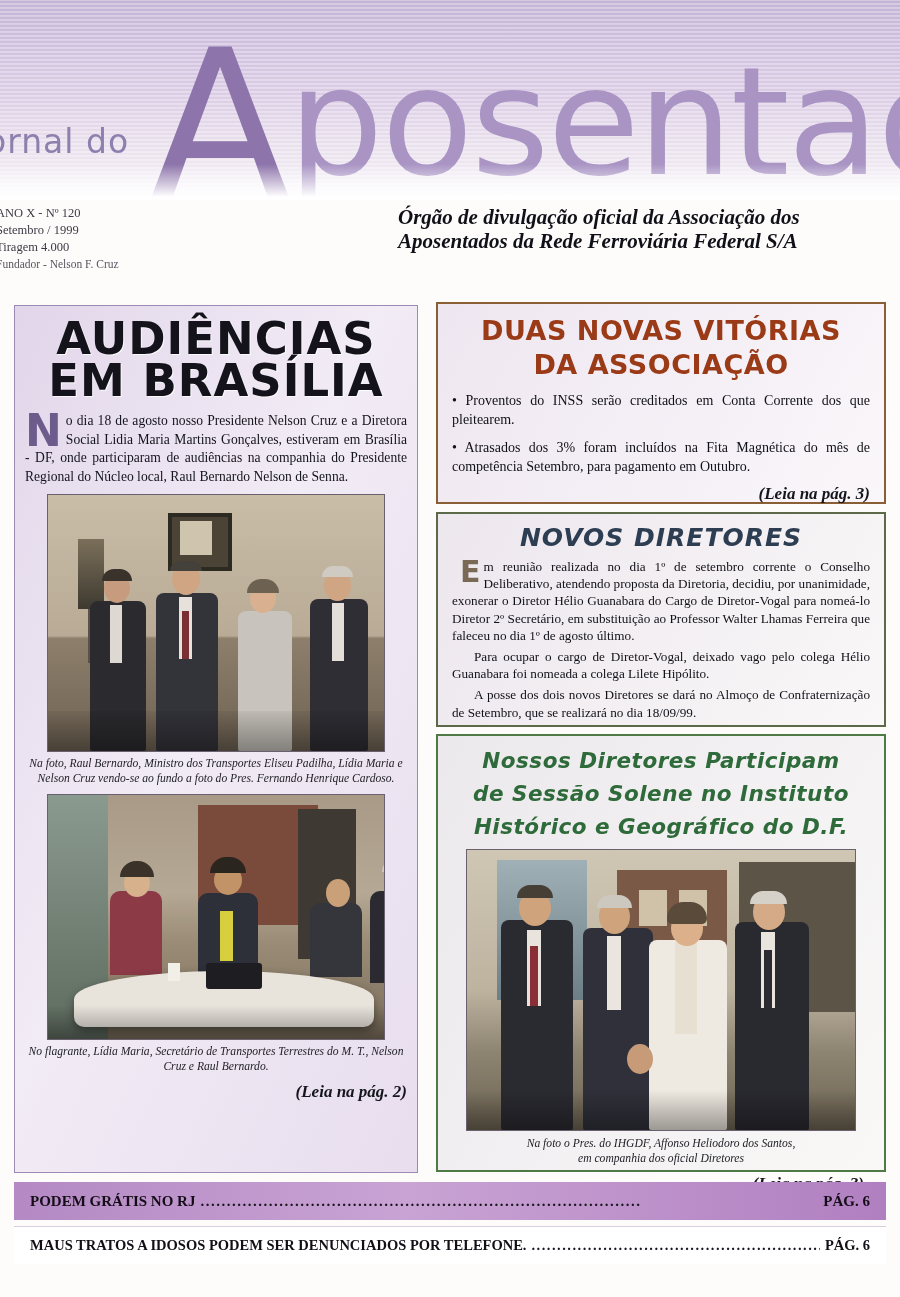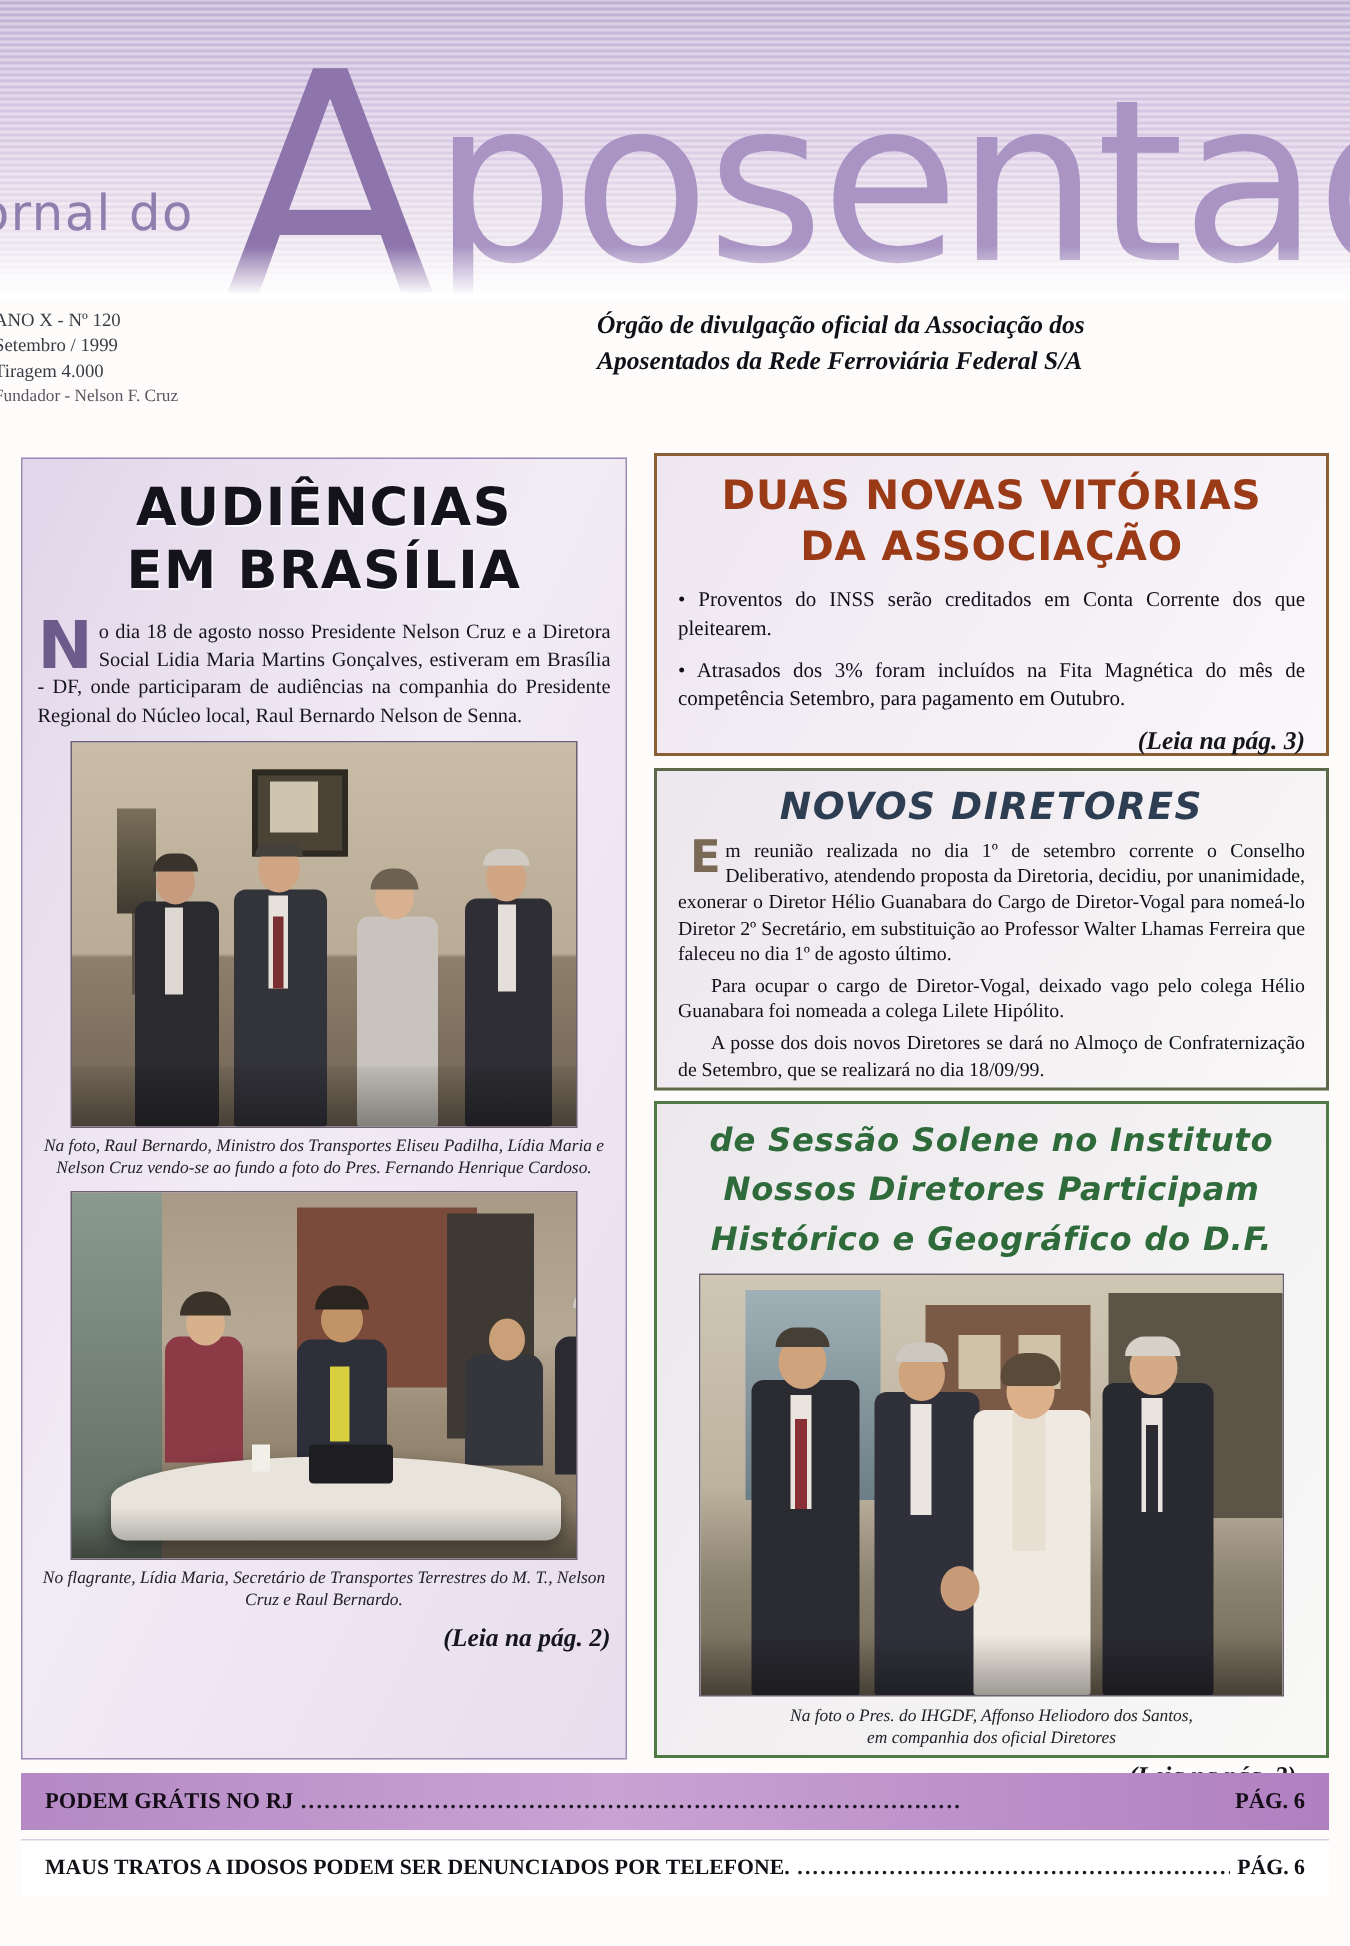--- a/index.html
+++ b/index.html
@@ -84,21 +84,21 @@
   .mh-founder { font-size: 11.5px; color: #5a5560; }
 
   .mh-org {
     position: absolute;
     left: 398px;
     top: 205px;
     width: 470px;
     font-family: "Liberation Serif", serif;
     font-style: italic;
     font-weight: bold;
-    font-size: 17px;
+    font-size: 21px;
     line-height: 24px;
     color: #101018;
   }
 
   
   .col-left {
     position: absolute;
     left: 14px;
     top: 305px;
     width: 404px;
@@ -108,21 +108,21 @@
       linear-gradient(115deg, rgba(214,198,226,0.55) 0%, rgba(244,238,248,0.55) 45%, rgba(226,212,234,0.55) 100%),
       #efe9f3;
     box-sizing: border-box;
     padding: 8px 10px 6px 10px;
   }
 
   .headline {
     text-align: center;
     font-family: "DejaVu Sans", sans-serif;
     font-weight: bold;
-    font-size: 35px;
+    font-size: 45px;
     line-height: 42px;
     letter-spacing: 1px;
     color: #14121a;
     margin: 4px 0 10px 0;
     text-shadow: 1px 1px 0 rgba(255,255,255,0.8);
   }
 
   .lead {
     font-family: "Liberation Serif", serif;
     font-size: 13.6px;
@@ -417,22 +417,22 @@
     <div class="bx-title">NOVOS DIRETORES</div>
     <p class="body-text">
       <span class="dropcap-sm">E</span><span>m reunião realizada no dia 1º de setembro corrente o Conselho Deliberativo, atendendo proposta da Diretoria, decidiu, por unanimidade, exonerar o Diretor Hélio Guanabara do Cargo de Diretor-Vogal para nomeá-lo Diretor 2º Secretário, em substituição ao Professor Walter Lhamas Ferreira que faleceu no dia 1º de agosto último.</span>
     </p>
     <p class="body-text" style="text-indent:22px;">Para ocupar o cargo de Diretor-Vogal, deixado vago pelo colega Hélio Guanabara foi nomeada a colega Lilete Hipólito.</p>
     <p class="body-text" style="text-indent:22px;">A posse dos dois novos Diretores se dará no Almoço de Confraternização de Setembro, que se realizará no dia 18/09/99.</p>
   </div>
 
   <div class="box box-ihgdf">
     <div class="bx-title">
+      <div>Nossos Diretores Participam</div>
       <div>de Sessão Solene no Instituto</div>
-      <div>Nossos Diretores Participam</div>
       <div>Histórico e Geográfico do D.F.</div>
     </div>
 
     <div class="photo" style="height:280px;margin:6px 16px 0 16px;">
       <div class="ph-room" style="background:linear-gradient(180deg,#cfc6b4 0%,#bdb39f 50%,#8e8472 72%,#6c6352 100%);"></div>
       <div style="position:absolute;left:30px;top:10px;width:90px;height:140px;background:linear-gradient(180deg,#9fb0b6,#6d7f86);"></div>
       <div style="position:absolute;left:150px;top:20px;width:110px;height:120px;background:#7a5a46;"></div>
       <div style="position:absolute;left:172px;top:40px;width:28px;height:36px;background:#cfc2a8;"></div>
       <div style="position:absolute;left:212px;top:40px;width:28px;height:36px;background:#cfc2a8;"></div>
       <div style="position:absolute;left:272px;top:12px;width:130px;height:150px;background:#5d5448;"></div>

